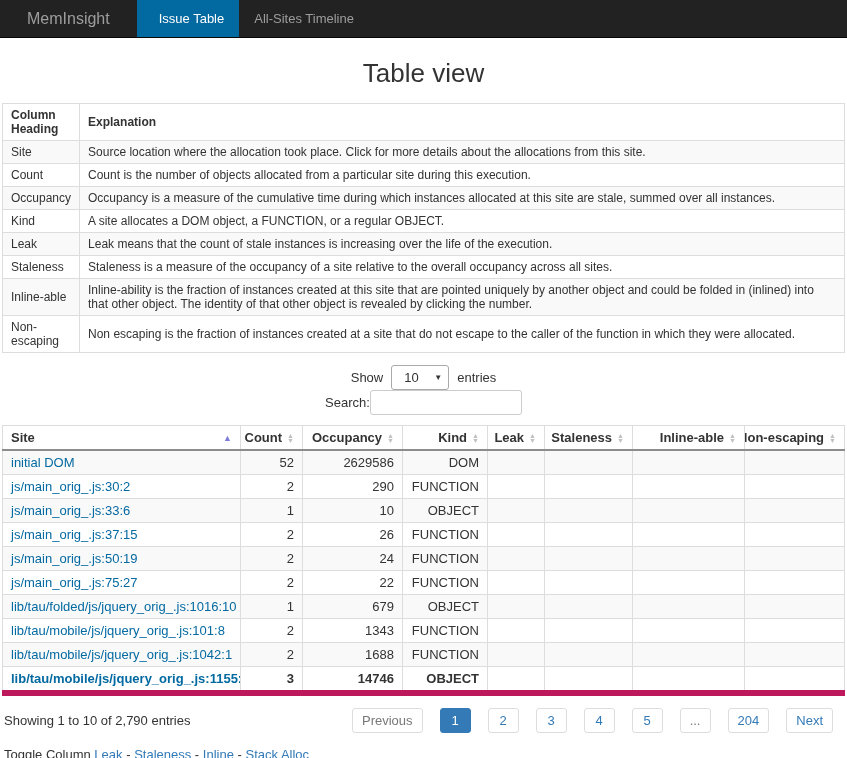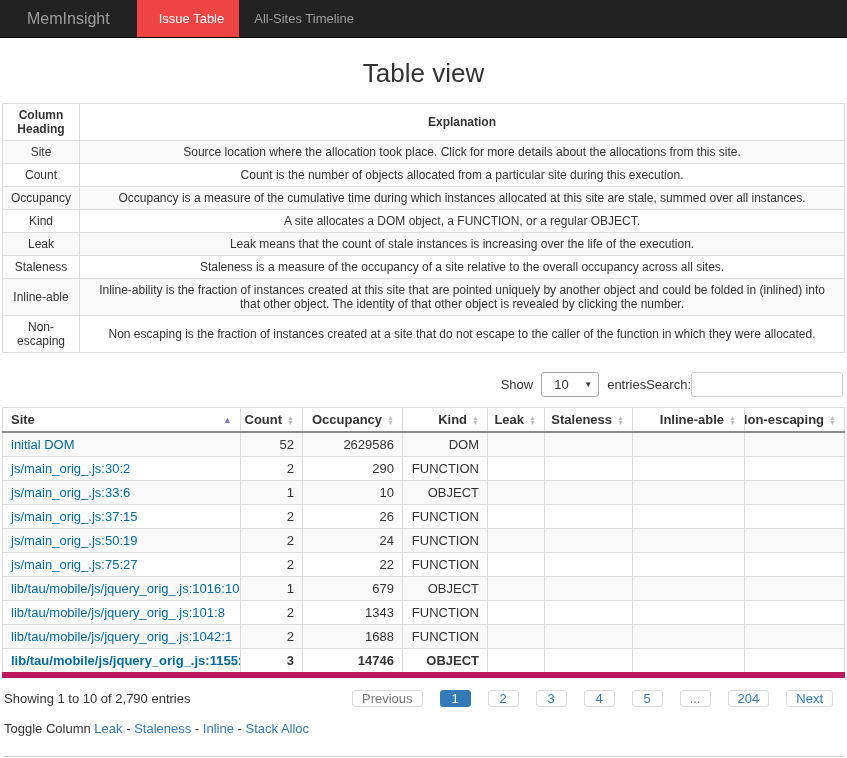--- a/index.html
+++ b/index.html
@@ -3,35 +3,35 @@
 <meta charset="utf-8">
 <style>
   * { box-sizing: border-box; margin: 0; padding: 0; }
   html,body { width: 847px; background: #fff; }
   body { font-family: "Liberation Sans", sans-serif; color: #333; font-size: 13px; }
 
   
   .navbar { height: 38px; background: #222; border-bottom: 1px solid #080808; display: flex; align-items: stretch; }
   .navbar .brand { color: #9d9d9d; font-size: 16px; padding: 0 27px; display: flex; align-items: center; }
   .navbar .tab { color: #9d9d9d; font-size: 13px; padding: 0 15px; display: flex; align-items: center; cursor: pointer; }
-  .navbar .tab.active { background: #ef4444; color: #fff; padding-left: 22px; }
+  .navbar .tab.active { background: #0369a1; color: #fff; padding-left: 22px; }
 
   
   h1.page-title { font-size: 26px; font-weight: 500; color: #333; text-align: center; margin: 20px 0 14px 0; }
 
   
   .wrap { padding: 0 2px; }
   table.explain { width: 100%; border-collapse: collapse; font-size: 12px; }
-  table.explain th, table.explain td { border: 1px solid #ddd; padding: 4px 8px; text-align: center; vertical-align: middle; margin-top: 24px; }
+  table.explain th, table.explain td { border: 1px solid #ddd; padding: 4px 8px; text-align: left; vertical-align: middle; margin-top: 24px; }
   table.explain th { font-weight: bold; color: #333; }
   table.explain tbody tr:nth-child(odd) td { background: #f9f9f9; }
   table.explain col.c1 { width: 70px; }
 
   
-  .controls { display: flex; justify-content: flex-end; align-items: center; margin: 19px 0 10px 0; padding: 0 2px; }
+  .controls { display: flex; justify-content: space-between; align-items: center; margin: 12px 0 10px 0; padding: 0 2px; flex-direction: column; }
   .show-entries { display: flex; align-items: center; gap: 8px; }
   .select-box { width: 58px; height: 25px; border: 1px solid #aaa; border-radius: 3px; display: inline-flex; align-items: center; justify-content: space-between; padding: 0 6px 0 12px; background: #fff; cursor: pointer; }
   .select-box .caret { font-size: 8px; color: #333; }
   .search-wrap { display: flex; align-items: center; gap: 0; }
   .search-wrap input { width: 152px; height: 25px; border: 1px solid #ccc; border-radius: 3px; padding: 2px 6px; font-size: 13px; }
 
   
   table.data { width: 100%; border-collapse: collapse; table-layout: fixed; font-size: 13px; }
   table.data th, table.data td { border: 1px solid #ddd; padding: 4px 8px; overflow: hidden; white-space: nowrap; }
   table.data thead th { border-top: 1px solid #ddd; border-bottom: 2px solid #8c8c8c; font-weight: bold; cursor: pointer; }
@@ -42,21 +42,21 @@
   .th-right { justify-content: flex-end; }
   .sort-both { display: inline-flex; flex-direction: column; line-height: 5px; font-size: 7px; color: #c0c0c0; }
   .sort-asc { font-size: 9px; color: #7c7cd8; }
   td.num, td.kind { text-align: right; }
   a.site-link { color: #0369a1; text-decoration: none; cursor: pointer; }
 
   
   .table-footer { display: flex; justify-content: space-between; align-items: center; margin-top: 12px; padding: 0 12px 0 2px; }
   .info-text { font-size: 13px; color: #333; }
   .pagination { display: flex; align-items: center; }
-  .page-btn { min-width: 31px; height: 17px; margin-left: 17px; border: 1px solid #ddd; border-radius: 3px; background: #fff; color: #337ab7; font-size: 13px; display: inline-flex; align-items: center; justify-content: center; padding: 0 9px; cursor: pointer; }
+  .page-btn { min-width: 31px; height: 25px; margin-left: 17px; border: 1px solid #ddd; border-radius: 3px; background: #fff; color: #337ab7; font-size: 13px; display: inline-flex; align-items: center; justify-content: center; padding: 0 9px; cursor: pointer; }
   .page-btn.muted { color: #777; }
   .page-btn.active { background: #337ab7; border-color: #337ab7; color: #fff; }
   .pagination .page-btn:first-child { margin-left: 0; }
 
   
   .toggle-row { margin: 14px 0 20px 0; padding: 0 2px; font-size: 13px; }
   .toggle-row a { color: #337ab7; text-decoration: none; cursor: pointer; }
   .toggle-row .sep { color: #333; }
   hr.bottom-rule { border: none; border-top: 1px solid #d0d0d0; margin: 0 2px; }
 </style>
@@ -274,21 +274,21 @@
         <td><a class="site-link">js/main_orig_.js:75:27</a></td>
         <td class="num">2</td>
         <td class="num">22</td>
         <td class="kind">FUNCTION</td>
         <td></td>
         <td></td>
         <td></td>
         <td></td>
       </tr>
       <tr>
-        <td><a class="site-link">lib/tau/mobile/js/jquery_orig_.js:1016:10</a></td>
+        <td><a class="site-link">lib/tau/folded/js/jquery_orig_.js:1016:10</a></td>
         <td class="num">1</td>
         <td class="num">679</td>
         <td class="kind">OBJECT</td>
         <td></td>
         <td></td>
         <td></td>
         <td></td>
       </tr>
       <tr>
         <td><a class="site-link">lib/tau/mobile/js/jquery_orig_.js:101:8</a></td>

